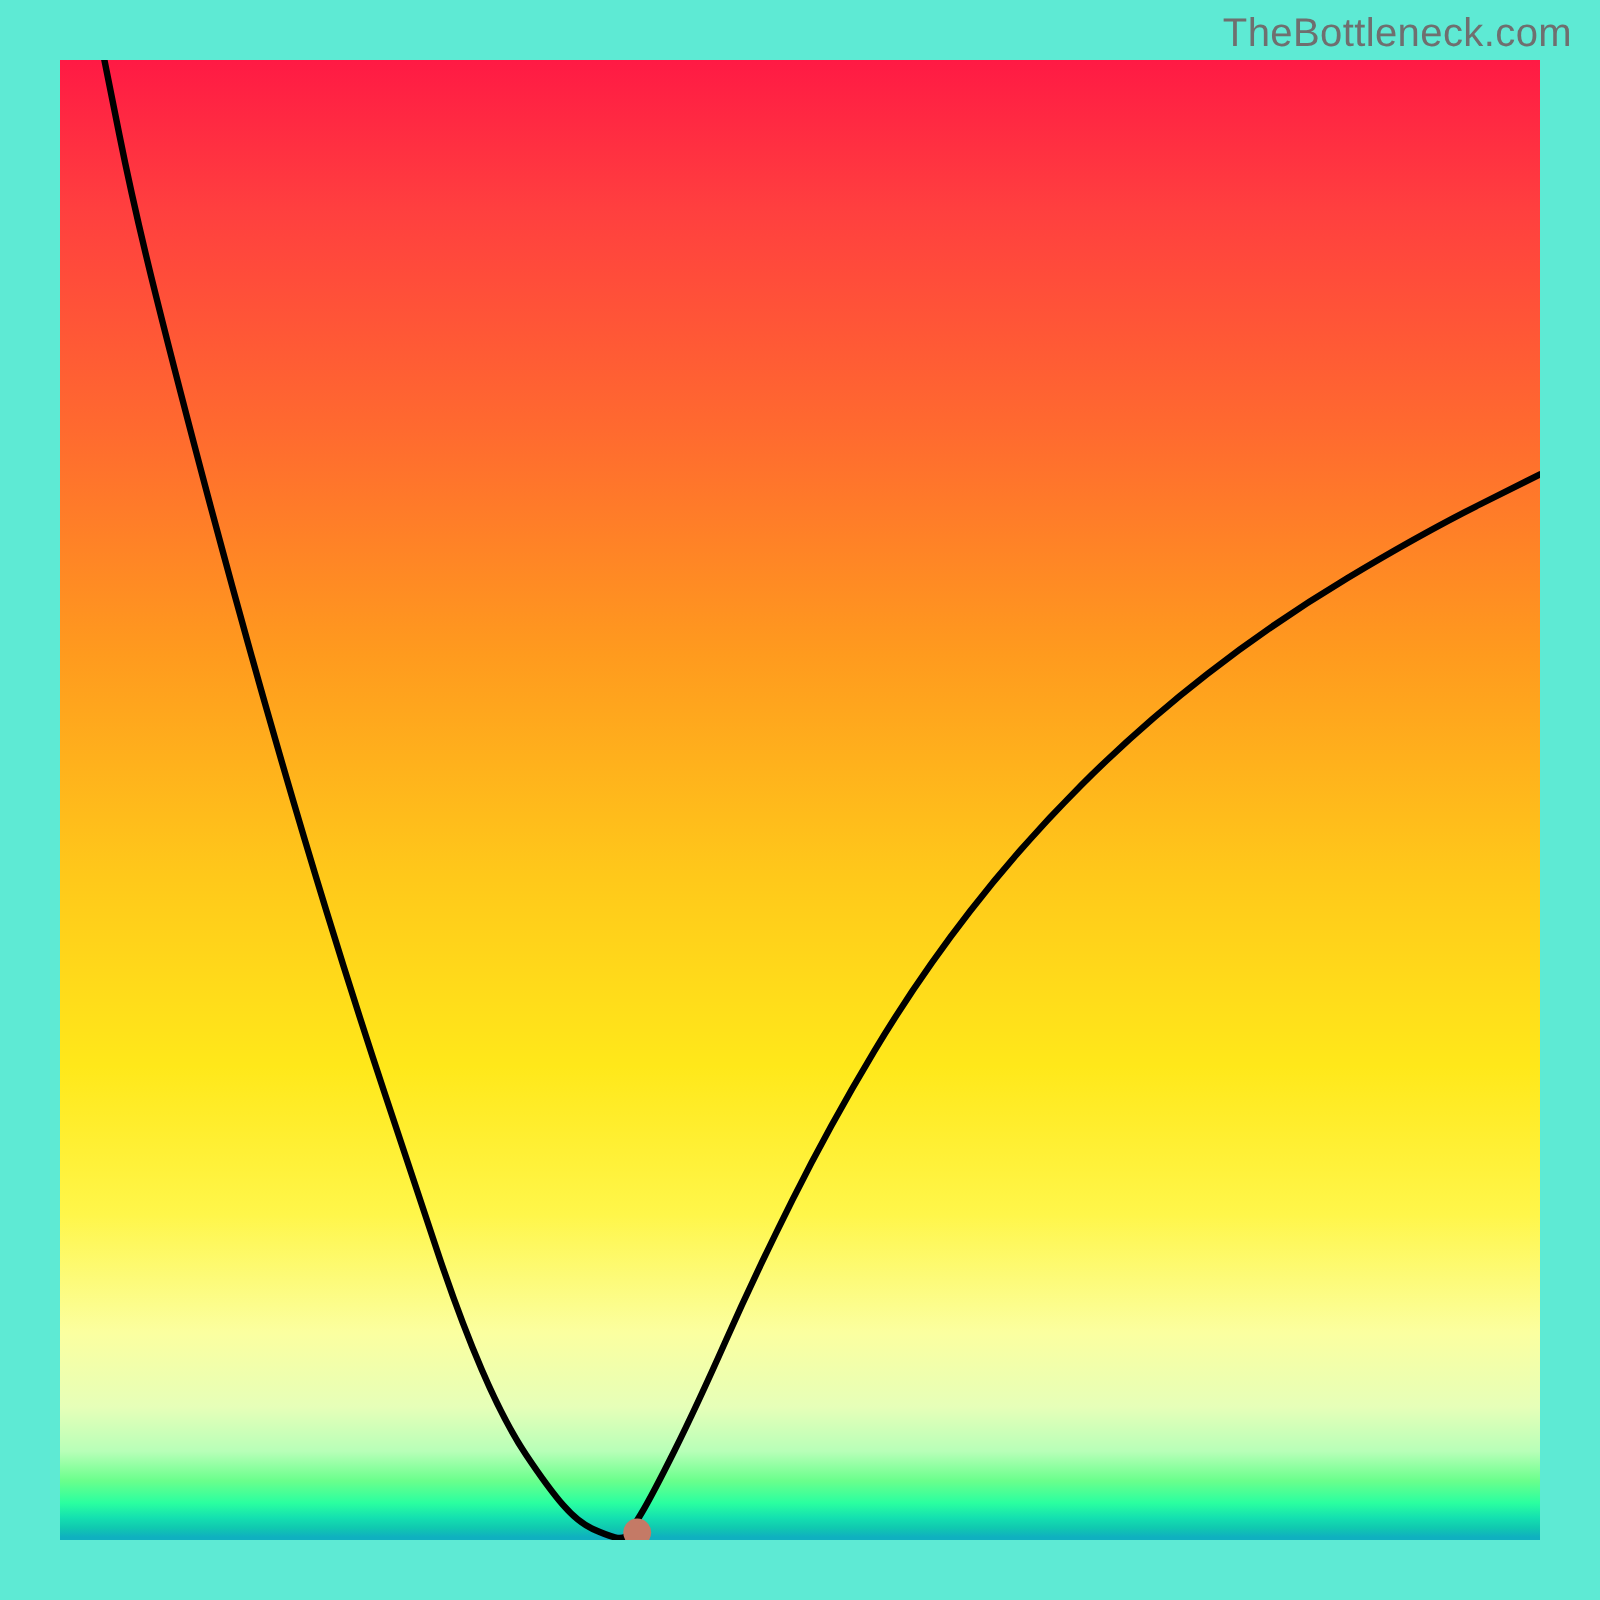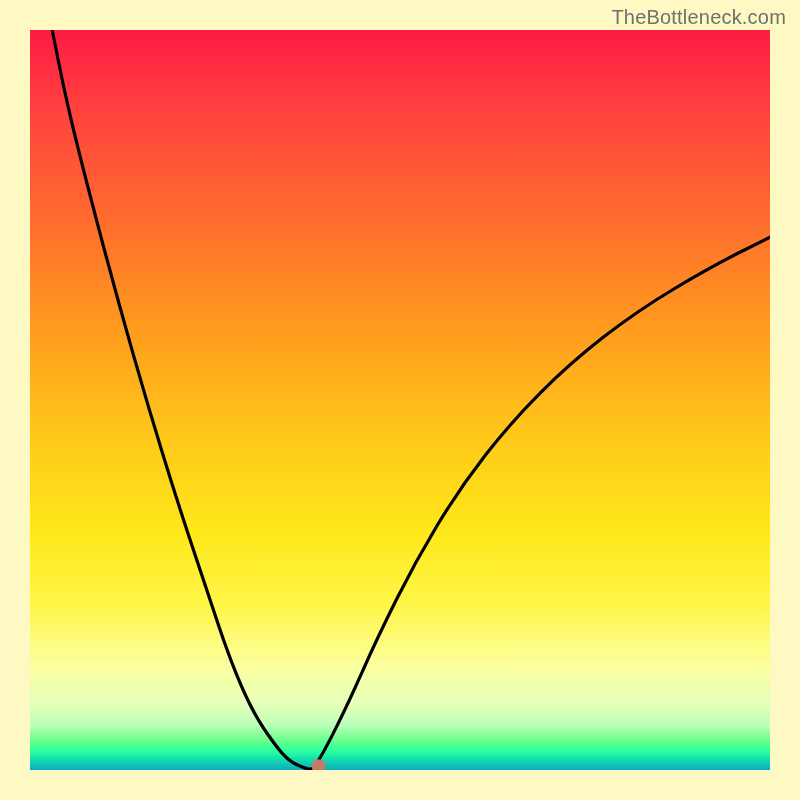--- a/index.html
+++ b/index.html
@@ -8,21 +8,21 @@
     width: 800px;
     height: 800px;
     background: #000;
     font-family: Arial, Helvetica, sans-serif;
     overflow: hidden;
   }
   .frame {
     position: relative;
     width: 800px;
     height: 800px;
-    background: #fef9c3;
+    background: #5eead4;
   }
   .plot {
     position: absolute;
     left: 30px;
     top: 30px;
     width: 740px;
     height: 740px;
     background: linear-gradient(
       to bottom,
       #ff1a44 0%,

